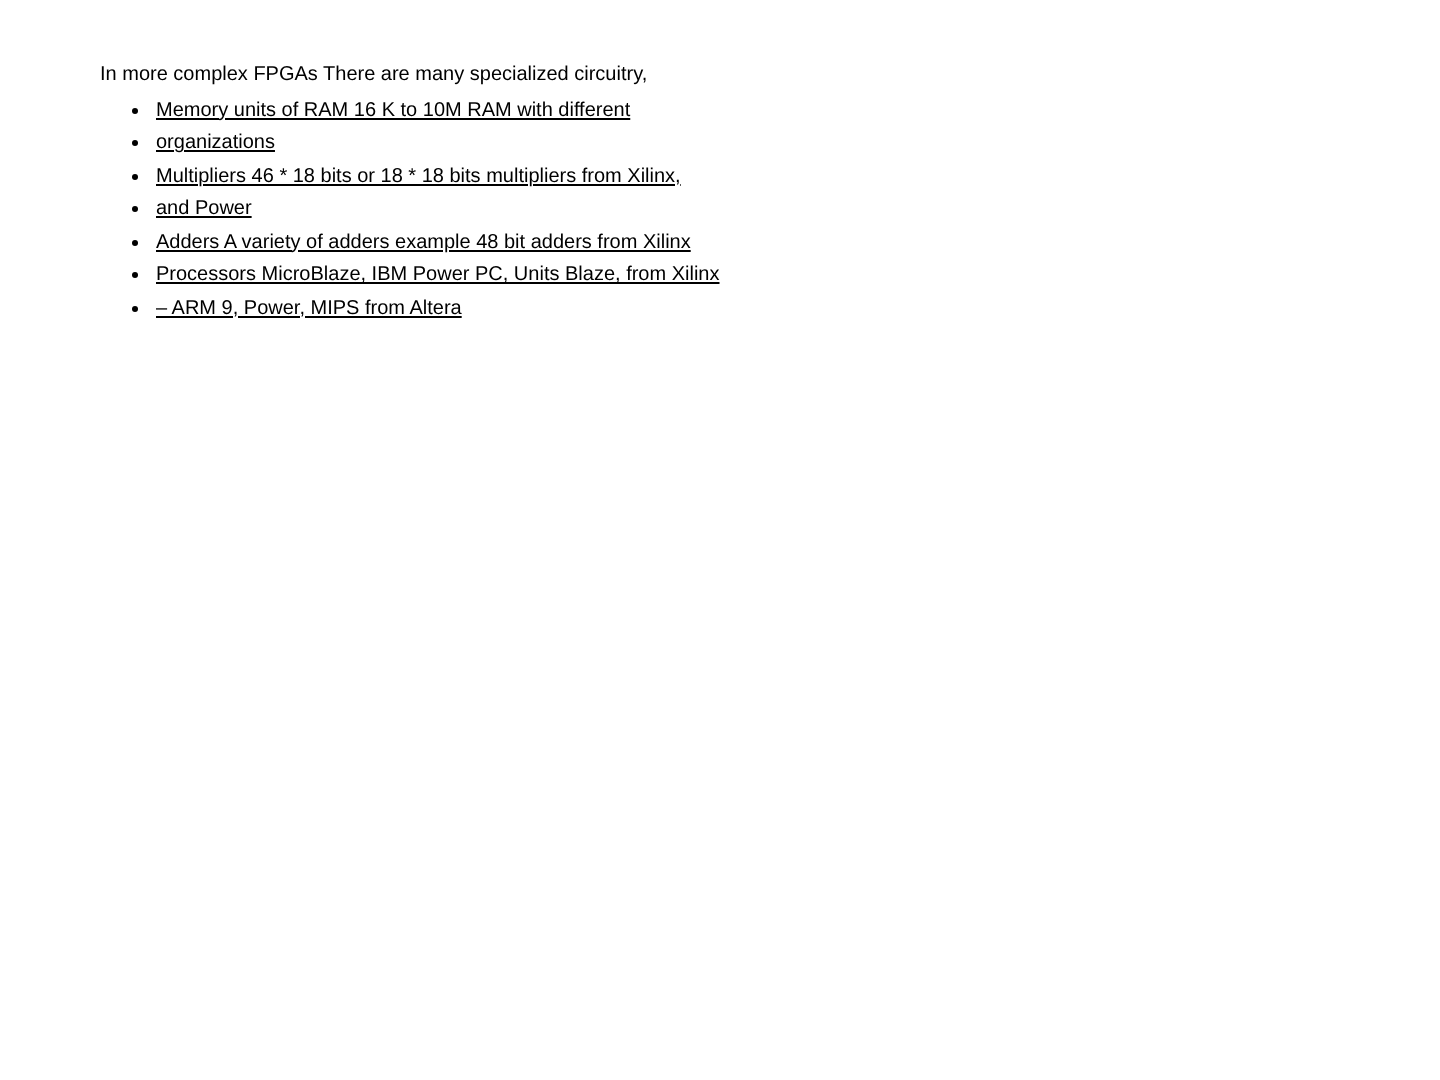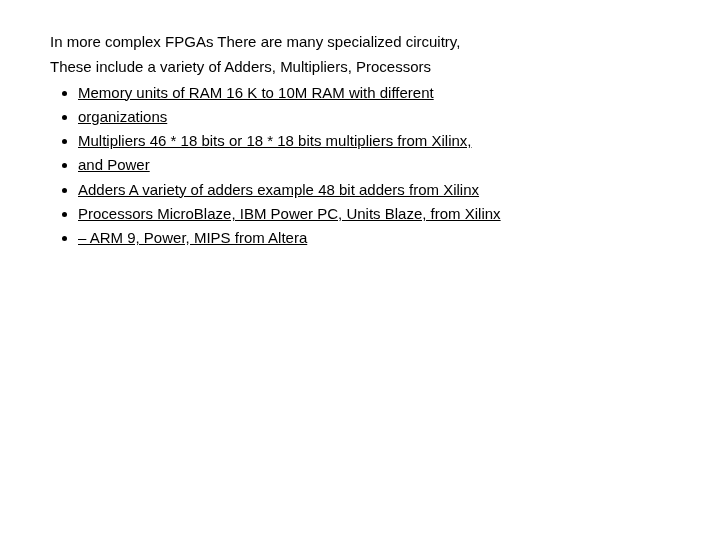--- a/index.html
+++ b/index.html
@@ -30,21 +30,21 @@
     .slide-title {
       width: 100%;
       text-align: center;
       font-size: 26px;
       font-weight: bold;
       color: #cc0000;
       margin-bottom: 18px;
     }
 
     .slide-body {
-      font-size: 15px;
+      font-size: 10px;
       line-height: 1.55;
       color: #000000;
       width: 100%;
     }
 
     .slide-body p {
       margin-bottom: 2px;
     }
 
     .bullet-list {
@@ -59,21 +59,20 @@
       line-height: 1.55;
     }
   </style>
 </head>
 <body>
 
 <div class="slide-container">
 
   <div class="slide-body">
     <p>In more complex FPGAs There are many specialized circuitry,</p>
-    <p>These include a variety of Adders, Multipliers, Processors</p>
 
     <ul class="bullet-list">
       <li>Memory units of RAM  16 K to 10M RAM with different</li>
       <li>organizations</li>
       <li>Multipliers 46 * 18 bits  or 18 * 18 bits multipliers  from Xilinx,</li>
       <li> and Power</li>
       <li>Adders   A variety of adders example 48 bit adders from Xilinx</li>
       <li>Processors MicroBlaze, IBM Power PC, Units Blaze, from Xilinx</li>
       <li>– ARM 9, Power, MIPS from Altera</li>
     </ul>

